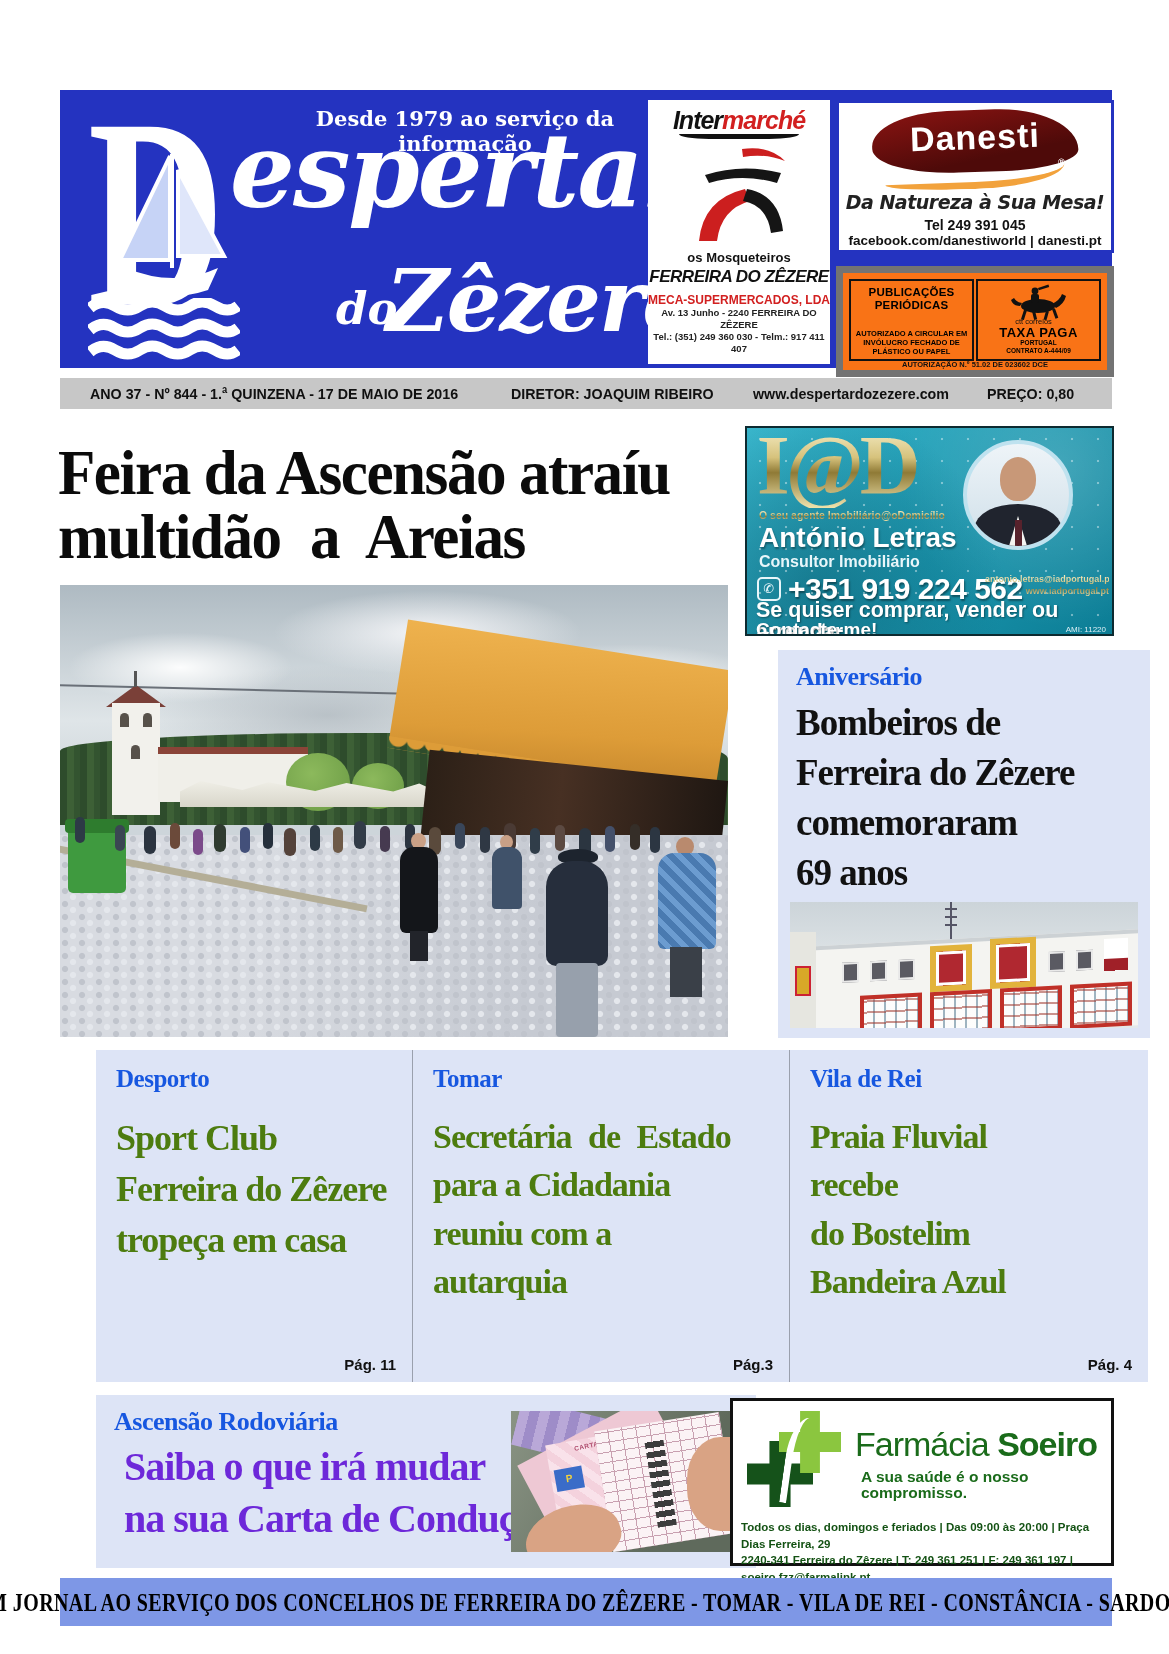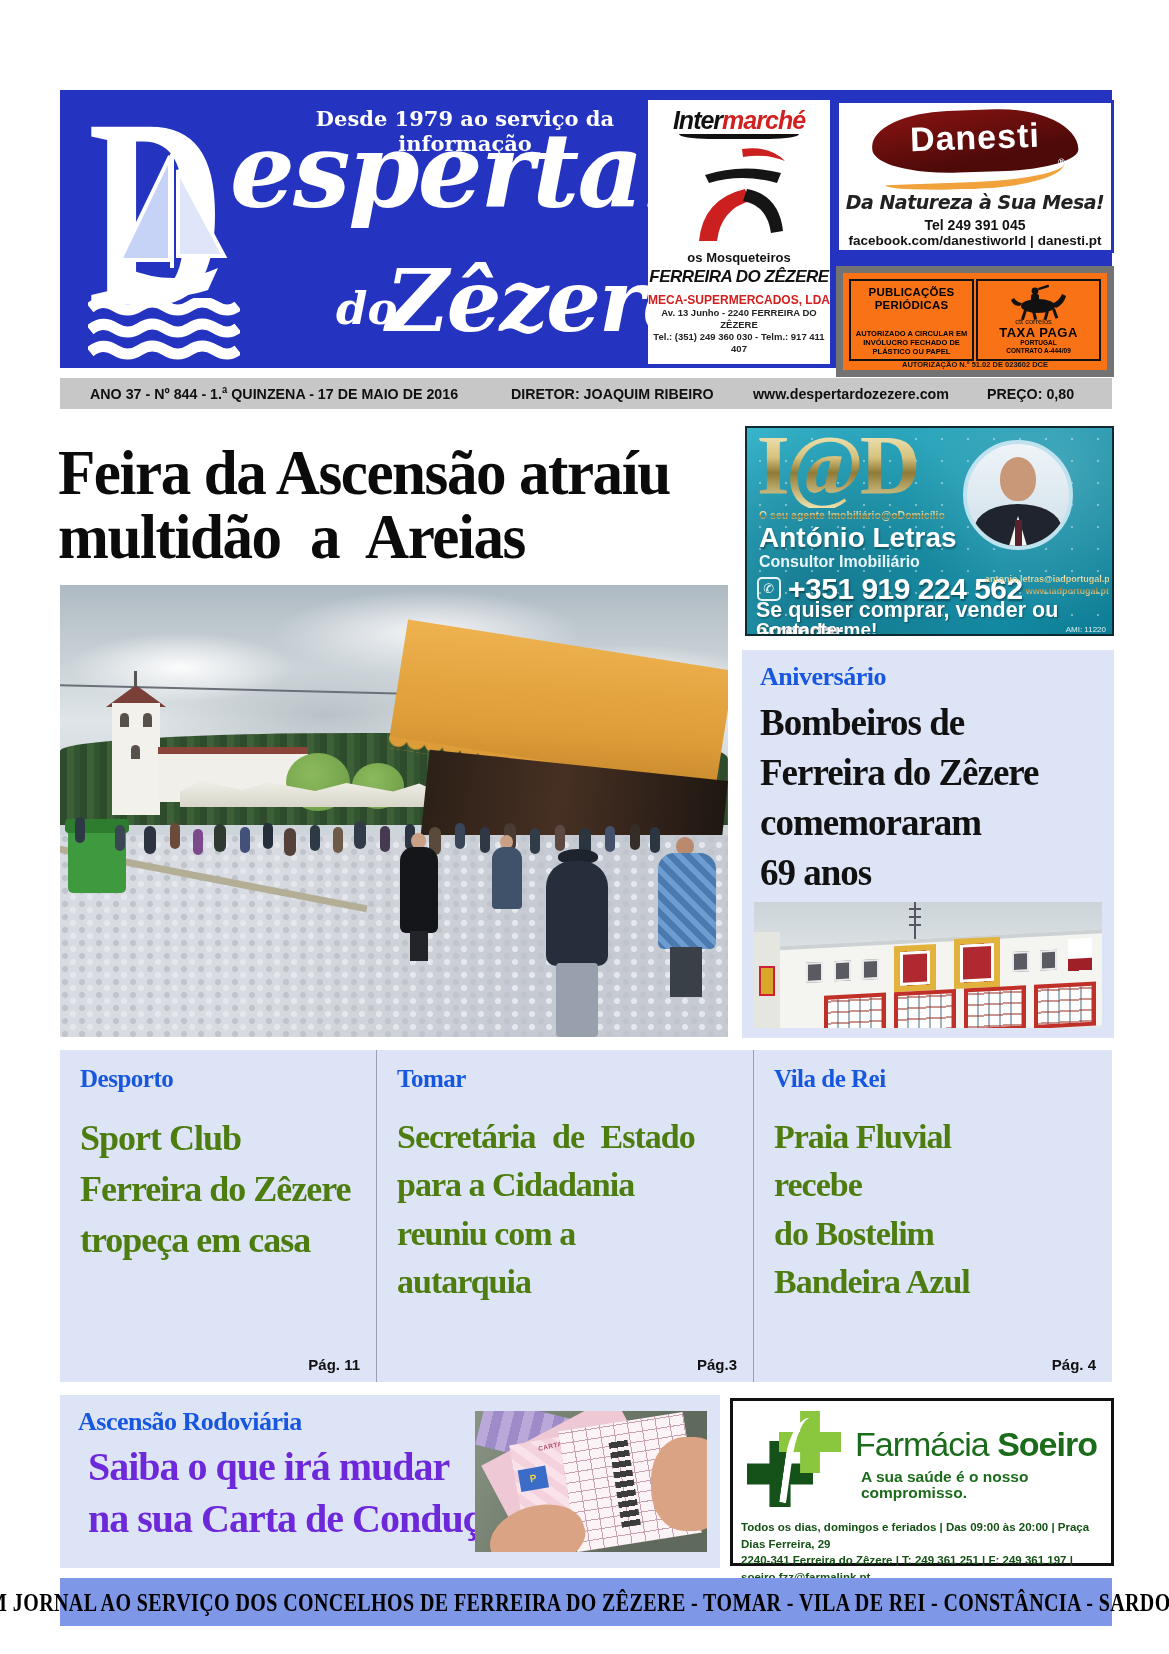--- a/index.html
+++ b/index.html
@@ -99,21 +99,21 @@
              background:linear-gradient(#eef4f8,#cfdfe9);overflow:hidden;box-sizing:border-box;}
   .iad-head{position:absolute;left:33px;top:13px;width:36px;height:44px;border-radius:50% 50% 46% 46%;
             background:#c89878;}
   .iad-suit{position:absolute;left:8px;bottom:-4px;width:86px;height:46px;border-radius:50% 50% 0 0;
             background:#20242e;}
   .iad-shirt{position:absolute;left:42px;bottom:0;width:18px;height:30px;background:#f4f4f2;
              clip-path:polygon(50% 0,100% 100%,0 100%);}
   .iad-tie{position:absolute;left:48px;bottom:0;width:7px;height:26px;background:#57222c;}
 
   
-  .panel{background:#dde4f6;}
+  .panel{background:#dde4f6;margin-left:36px;}
   .plabel{font:bold 26px/1 "Liberation Serif",serif;color:#1757e0;letter-spacing:-.5px;}
 
   
   .photo-market{left:60px;top:585px;width:668px;height:452px;overflow:hidden;
     background:linear-gradient(#aebac2 0%,#dfe5e8 30%,#cdd5da 45%);}
   .mk-clouds{left:0;top:0;width:100%;height:48%;background:
      radial-gradient(ellipse 160px 50px at 18% 38%,rgba(255,255,255,.95),transparent 70%),
      radial-gradient(ellipse 220px 60px at 55% 22%,rgba(250,250,252,.9),transparent 70%),
      radial-gradient(ellipse 200px 55px at 85% 45%,rgba(255,255,255,.85),transparent 70%),
      radial-gradient(ellipse 260px 70px at 40% 60%,rgba(150,160,168,.5),transparent 70%);}

